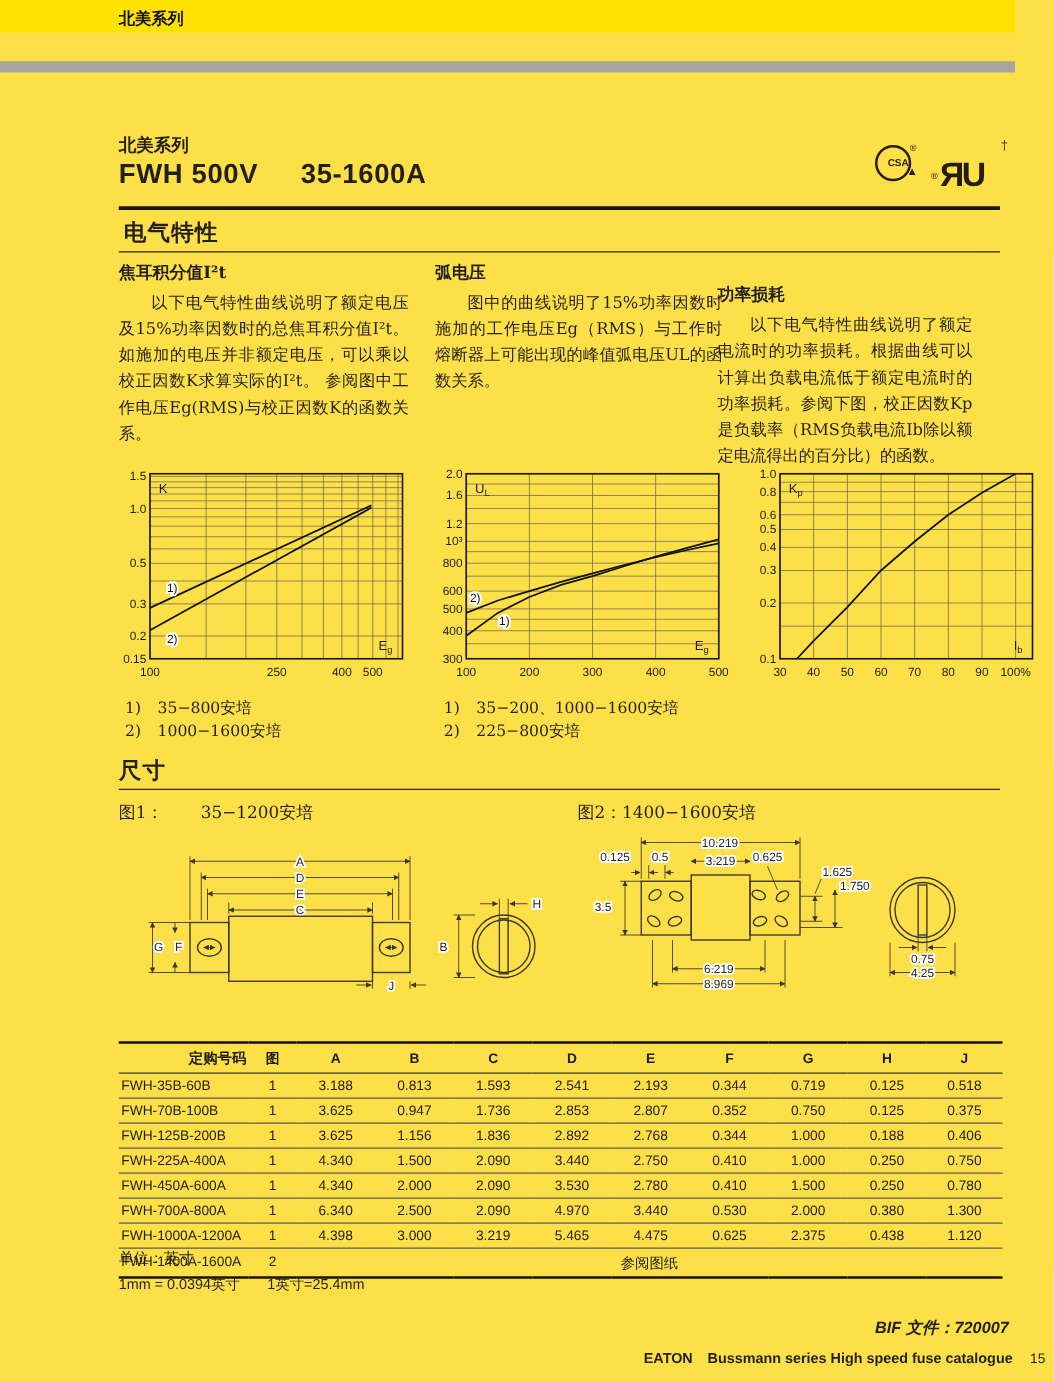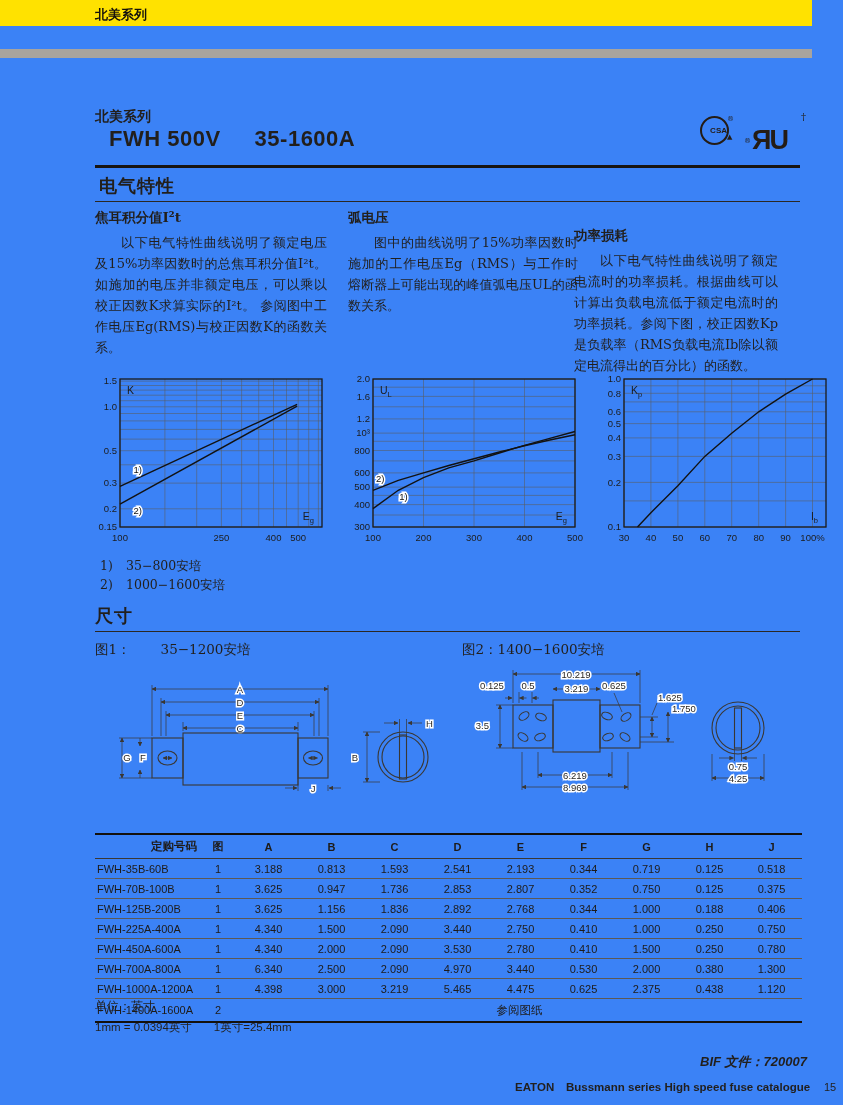--- a/index.html
+++ b/index.html
@@ -1,24 +1,24 @@
 <!DOCTYPE html>
 <html><head>
 <meta charset="utf-8">
 <style>
   html,body{margin:0;padding:0;background:#fff;}
-  .page{position:relative;width:843px;height:1105px;background:#3b82f6;overflow:hidden;
+  .page{position:relative;width:843px;height:1105px;background:#fde047;overflow:hidden;
         font-family:"DejaVu Serif",serif;color:#221f1c;}
   .abs{position:absolute;}
   .topbar{left:0;top:0;width:812px;height:26px;background:#ffe200;}
   .topbar-label{left:95px;top:6px;font-size:13px;font-weight:bold;
         font-family:"DejaVu Sans",sans-serif;color:#14110d;}
   .graybar{left:0;top:49px;width:812px;height:9px;background:#a8a49e;}
   .series-name{left:95px;top:108px;font-size:14px;font-weight:bold;}
-  .main-title{left:109px;top:126px;font-size:22px;font-weight:bold;
+  .main-title{left:95px;top:126px;font-size:22px;font-weight:bold;
         font-family:"Liberation Sans","DejaVu Sans",sans-serif;letter-spacing:.5px;}
   .main-title .gap{display:inline-block;width:34px;}
   .rule-thick{left:95px;top:165px;width:705px;height:3px;background:#181512;}
   .sec-head{font-size:18px;font-weight:bold;letter-spacing:1px;}
   .rule-thin{height:1px;background:#2a2724;}
   .colhead{font-size:13.5px;font-weight:bold;}
   .coltext{font-size:13px;line-height:1.62;text-align:justify;text-indent:2em;margin-top:5px;}
   .note-line{font-size:12.5px;line-height:19px;}
   .note-line .n{display:inline-block;width:26px;}
   .figlabel{font-size:13.5px;}
@@ -228,20 +228,24 @@
       <text x="29" y="158.2" class="tick" text-anchor="end">0.1</text>
       <text x="39" y="22" class="alabel" text-anchor="start">K<tspan dy="2.5" font-size="7.5">p</tspan></text>
       <text x="226" y="148" class="alabel" text-anchor="end">I<tspan dy="2.5" font-size="7.5">b</tspan></text>
       <path d="M45.5 155.0L58.9 140.7L85.9 113.7L112.8 84.4L139.7 61.2L166.7 39.8L193.6 22.2L220.5 7.0" class="curve"></path>
     </svg>
 
   <div class="abs" style="left:100px;top:556px;">
     <div class="note-line"><span class="n">1)</span><span>35−800安培</span></div>
     <div class="note-line"><span class="n">2)</span><span>1000−1600安培</span></div>
   </div>
+  <div class="abs" style="left:355px;top:556px;">
+    <div class="note-line"><span class="n">1)</span><span>35−200、1000−1600安培</span></div>
+    <div class="note-line"><span class="n">2)</span><span>225−800安培</span></div>
+  </div>
 
   <div class="abs sec-head" style="left:95px;top:604px;">尺寸</div>
   <div class="abs rule-thin" style="left:95px;top:631px;width:705px;"></div>
 
   <div class="abs figlabel" style="left:95px;top:641px;"><span>图1：</span><span style="margin-left:30px;">35−1200安培</span></div>
   <div class="abs figlabel" style="left:462px;top:641px;"><span>图2：</span><span>1400−1600安培</span></div>
 
   <svg class="abs draw" style="left:95px;top:672px;" width="350" height="130" viewBox="0 0 350 130">
     <defs>
       <marker id="ar1" viewBox="0 0 10 10" refX="9" refY="5" markerWidth="6.5" markerHeight="6.5" orient="auto-start-reverse">

